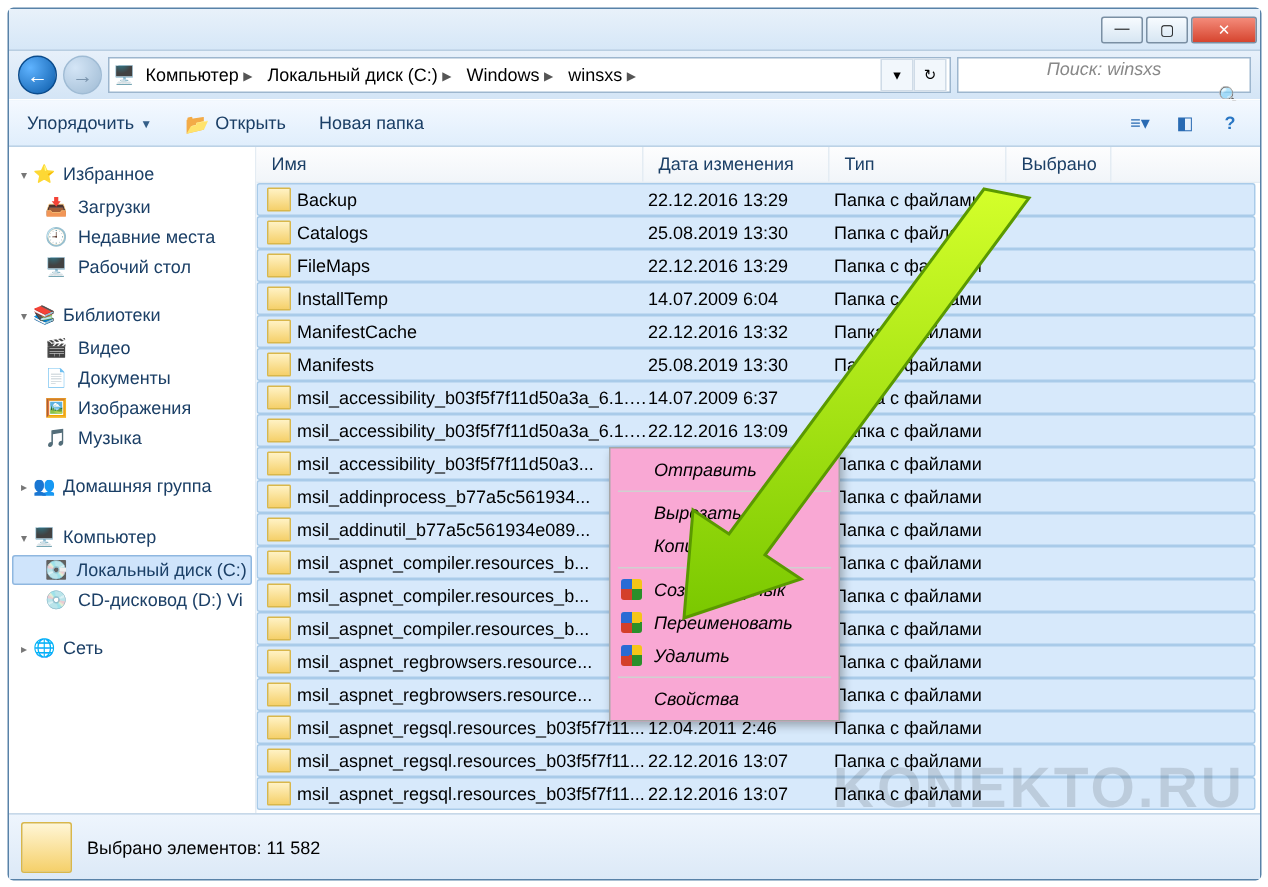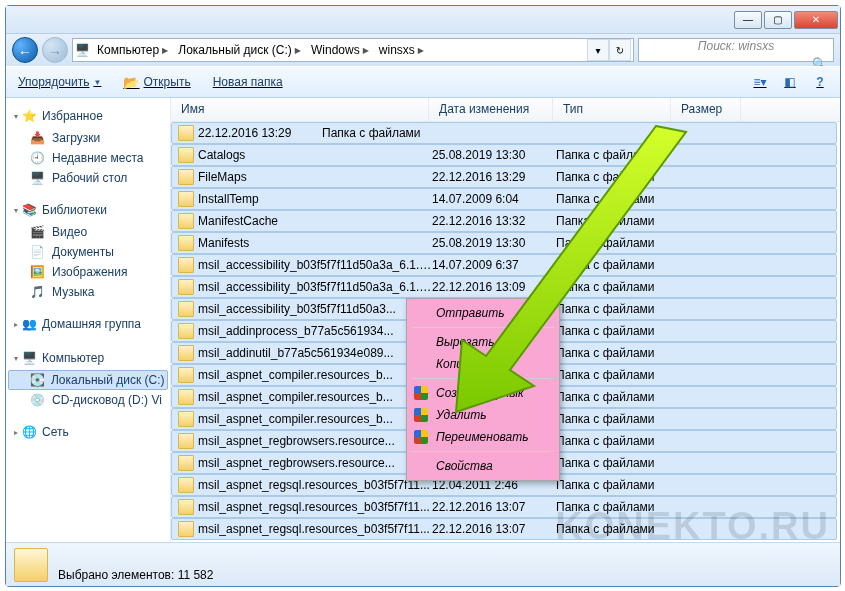--- a/index.html
+++ b/index.html
@@ -115,21 +115,20 @@
   
   .toolbar {
     height: 32px;
     background: linear-gradient(#f4f9ff,#e0eefc);
     border-top: 1px solid #fff;
     border-bottom: 1px solid #bcd2e6;
     display: flex;
     align-items: center;
     padding: 0 8px;
     gap: 14px;
-    text-decoration: underline;
   }
   .tbbtn {
     display:flex;align-items:center;gap:4px;
     color:#1b3f66;
     padding:2px 4px;
   }
   .tbbtn .drop { font-size:8px; color:#355f88;}
   .toolbar-right { margin-left:auto; display:flex; gap:6px;}
   .tb-iconbtn { width:24px;height:22px;border:1px solid transparent;display:flex;align-items:center;justify-content:center;color:#2a6bb3;}
   
@@ -239,21 +238,21 @@
     width:14px;height:14px;
     background:conic-gradient(#f5c518 0 90deg,#2a8f2a 90deg 180deg,#d43f2a 180deg 270deg,#2a6bd4 270deg 360deg);
     border-radius:2px;
   }
   
   .status {
     height:44px;
     background:linear-gradient(#eef5fd,#dce9f7);
     border-top:1px solid #c7d8e8;
     display:flex;
-    align-items:flex-end;
+    align-items:center;
     padding:4px 8px;
     gap:10px;
   }
   .status .bigicon {
     width:34px;height:34px;
     background:linear-gradient(#fff6d6,#f5d06a);
     border:1px solid #d9b74a;border-radius:2px;
   }
   .status .stext { font-size:12px;}
   .status .more { color:#1560bd; }
@@ -427,25 +426,26 @@
           <span class="side-icon">🌐</span>
           <span>Сеть</span>
         </div>
     </div>
 
     <div class="main">
       <div class="columns">
         <div class="col name"><span>Имя</span></div>
         <div class="col date"><span>Дата изменения</span></div>
         <div class="col type"><span>Тип</span></div>
-        <div class="col size"><span>Размер</span></div>
+        <div class="col size"><span>Выбрано</span></div>
       </div>
       <div class="listwrap" id="listwrap">
           <div class="row">
             <div class="ficon"></div>
+            <div class="name">Backup</div>
             <div class="date">22.12.2016 13:29</div>
             <div class="type">Папка с файлами</div>
             <div class="size"></div>
           </div>
           <div class="row">
             <div class="ficon"></div>
             <div class="name">Catalogs</div>
             <div class="date">25.08.2019 13:30</div>
             <div class="type">Папка с файлами</div>
             <div class="size"></div>
@@ -592,25 +592,25 @@
     <div class="ctxitem">
         <span>Копировать</span>
       </div>
     <div class="ctxsep"></div>
     <div class="ctxitem">
         <span class="ctxshield"></span>
         <span>Создать ярлык</span>
       </div>
     <div class="ctxitem">
         <span class="ctxshield"></span>
-        <span>Удалить</span>
+        <span>Переименовать</span>
       </div>
     <div class="ctxitem">
         <span class="ctxshield"></span>
-        <span>Переименовать</span>
+        <span>Удалить</span>
       </div>
     <div class="ctxsep"></div>
     <div class="ctxitem">
         <span>Свойства</span>
       </div>
   </div>
 
   <svg class="big-arrow" width="280" height="300">
     <defs>
       <linearGradient id="g" x1="0" y1="0" x2="0" y2="1">

